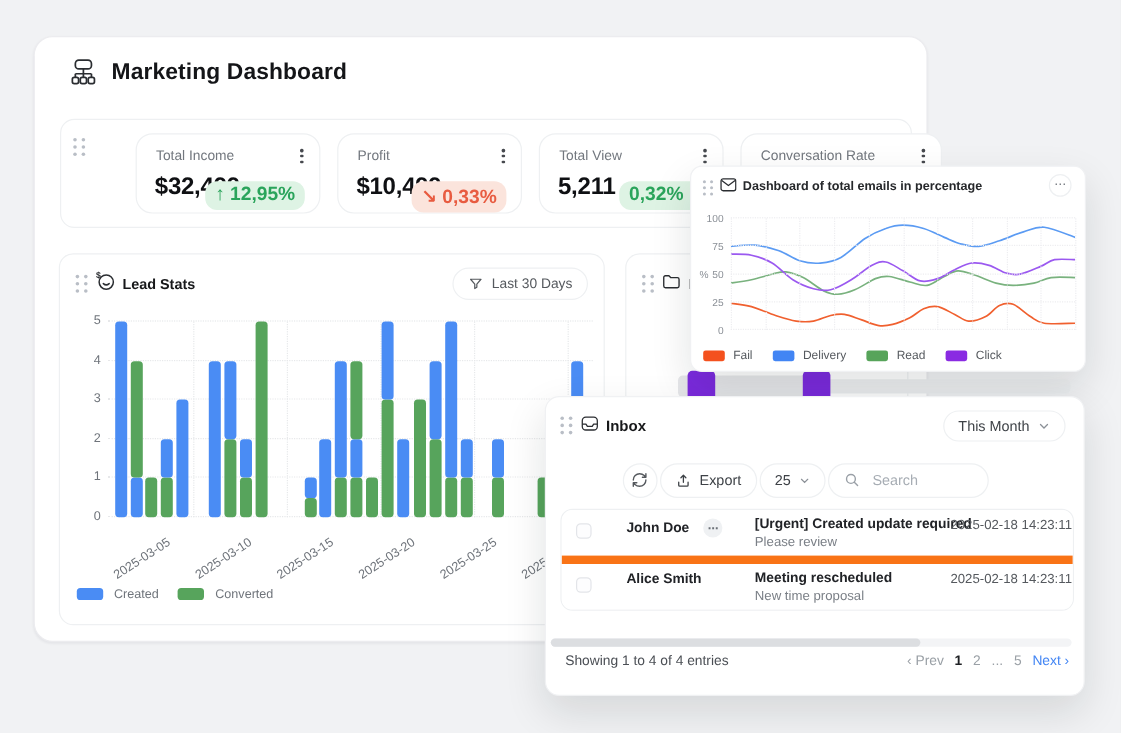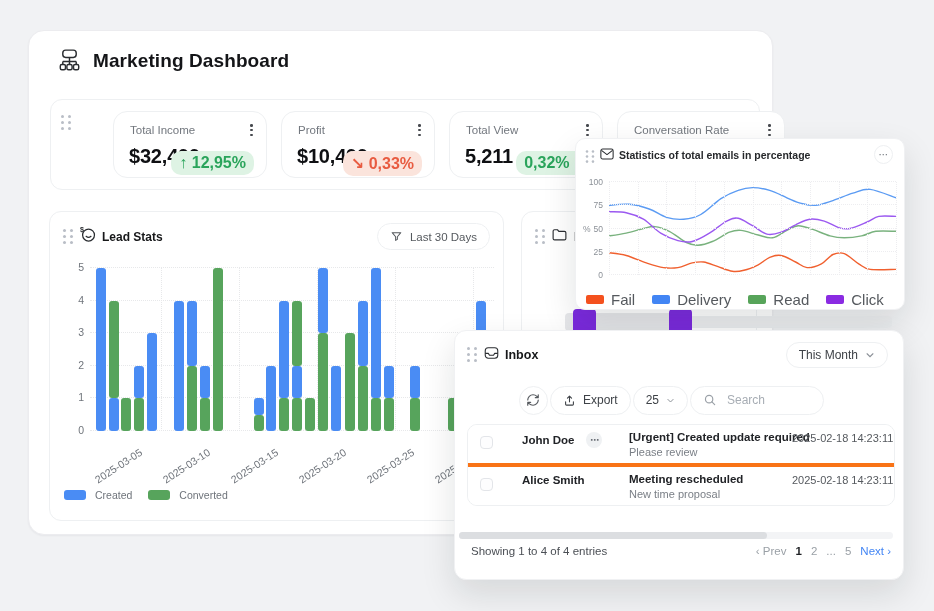--- a/index.html
+++ b/index.html
@@ -63,40 +63,40 @@
   .email-env{position:absolute;left:24px;top:9px;}
   .email-title{position:absolute;left:43px;top:10px;font-size:10.5px;font-weight:700;color:#26282b;}
   .more-btn{position:absolute;right:11px;top:6px;width:17px;height:17px;border:1px solid #eef0f2;border-radius:50%;
             display:flex;align-items:center;justify-content:center;font-size:10px;color:#6b7077;line-height:1;}
   #email-ylab{position:absolute;left:0;top:43px;width:27px;height:93px;}
   #email-ylab span{position:absolute;right:0;font-size:8.5px;color:#8b9097;}
   #email-yunit{position:absolute;left:7px;top:85px;font-size:8.5px;color:#8b9097;}
   #email-plot{position:absolute;left:33px;top:43px;width:287px;height:93px;}
   #email-plot .hgrid,#email-plot .vgrid{border-color:#ededf0;}
   #email-legend{position:absolute;left:10px;top:152px;display:flex;gap:17px;align-items:center;}
-  #email-legend .lg-item{font-size:15px;color:#55595e;gap:7px;}
+  #email-legend .lg-item{font-size:10px;color:#55595e;gap:7px;}
   #email-legend .lg-swatch{width:18px;height:9px;border-radius:2px;}
   
   .inbox-card{left:454px;top:330px;width:450px;height:250px;}
   .inbox-card .handle{position:absolute;left:12px;top:16px;}
   .inbox-icon{position:absolute;left:28px;top:14px;}
   .inbox-card .card-title{position:absolute;left:50px;top:17px;font-size:12.5px;}
   .period-btn{position:absolute;right:15px;top:11px;font-size:12px;color:#3e4247;height:26px;border-radius:14px;}
   .toolbar{position:absolute;left:0;right:15px;top:54px;height:30px;display:flex;justify-content:center;align-items:center;gap:2px;}
   .circle-btn{width:29px;height:29px;border:1px solid #eef0f2;border-radius:50%;background:#fff;
               display:flex;align-items:center;justify-content:center;box-sizing:border-box;}
   .tool-pill{height:29px;border-radius:15px;font-size:12px;color:#3e4247;}
   .search-pill{width:134px;height:29px;gap:8px;}
   .search-pill input{border:none;outline:none;width:90px;font-size:12px;color:#3e4247;
                      font-family:"Liberation Sans","DejaVu Sans",sans-serif;background:transparent;}
   .search-pill input::placeholder{color:#a7adb4;}
   .itable{position:absolute;left:12px;top:93px;width:426px;border:1px solid #eef0f2;border-radius:10px;overflow:hidden;}
   .thead{position:relative;height:25px;background:#f8f9fa;border-bottom:1px solid #eef0f2;font-size:11px;color:#6b7077;}
   .trow{position:relative;height:38px;background:#fff;}
-  .trow + .trow{border-top:4px solid #f97316;}
+  .trow + .trow{border-top:7px solid #f97316;}
   .col-cb{position:absolute;left:12px;}
   .col-from{position:absolute;left:54px;}
   .col-subj{position:absolute;left:161px;}
   .col-date{position:absolute;left:324px;}
   .thead .col-cb{top:6px;} .thead .col-from,.thead .col-subj,.thead .col-date{top:6px;}
   .trow .col-cb{top:11px;}
   .cb{width:13px;height:13px;border:1.5px solid #e3e5e9;border-radius:4px;background:#fdfdfe;box-sizing:border-box;}
   .from-cell{top:7px;font-size:11.5px;font-weight:700;color:#212327;display:flex;align-items:center;gap:12px;}
   .row-more{width:16px;height:16px;border-radius:50%;background:#eff1f3;color:#6b7077;font-size:9px;
             display:flex;align-items:center;justify-content:center;line-height:1;}
@@ -317,21 +317,21 @@
         <i></i>
         <i></i>
         <i></i>
       </span>
     <span class="email-env">
       <svg viewBox="0 0 24 20" width="14" height="12" fill="none" stroke="#2a2d31" stroke-width="1.8">
         <rect x="1.5" y="1.5" width="21" height="17" rx="3"></rect>
         <path d="M2.5 3.8 12 11l9.5-7.2" stroke-linejoin="round"></path>
       </svg>
     </span>
-    <span class="email-title">Statistics of total emails in percentage</span>
+    <span class="email-title">Dashboard of total emails in percentage</span>
     <span class="more-btn">⋯</span>
     <span id="email-yunit">%</span>
     <div id="email-ylab">
         <span style="top: 88px;">0</span>
         <span style="top: 64.75px;">25</span>
         <span style="top: 41.5px;">50</span>
         <span style="top: 18.25px; margin-left: 40px;">75</span>
         <span style="top: -5px;">100</span>
       </div>
     <div id="email-plot">

